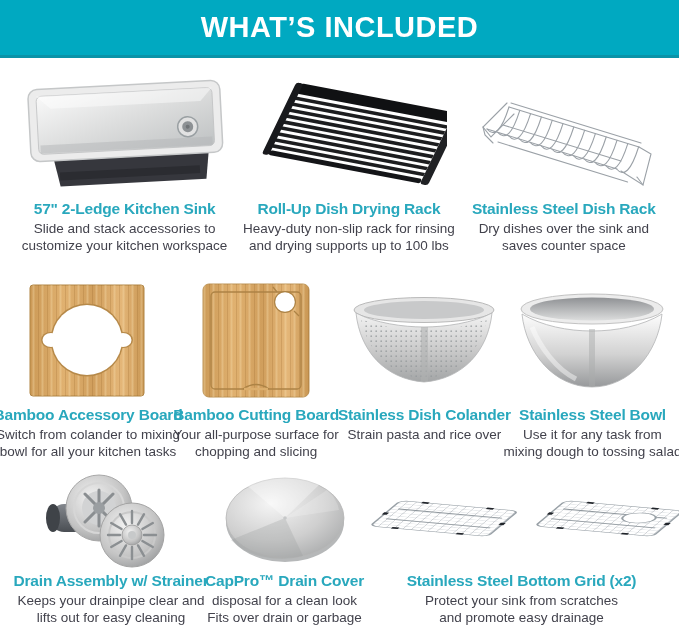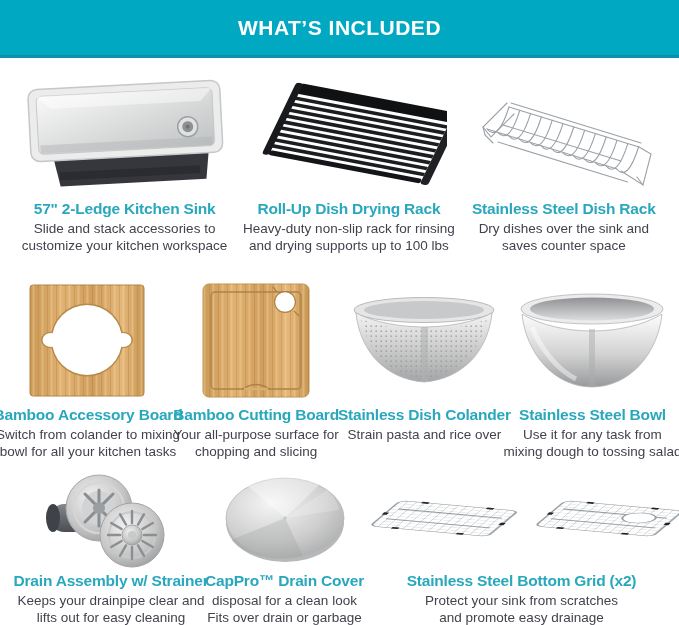--- a/index.html
+++ b/index.html
@@ -6,21 +6,21 @@
   body{
     width:679px;height:625px;overflow:hidden;background:#ffffff;
     font-family:"Liberation Sans", sans-serif;
     -webkit-font-smoothing:antialiased;
   }
   .header{
     height:55px;background:#00a9c1;border-bottom:3px solid #0a93a8;
     display:flex;align-items:center;justify-content:center;
   }
   .header-title{
-    color:#ffffff;font-size:21px;font-weight:bold;letter-spacing:0.5px;
+    color:#ffffff;font-size:29px;font-weight:bold;letter-spacing:0.5px;
   }
   .row{display:flex;justify-content:space-between;align-items:flex-start;}
   .row1{margin-top:14px;padding:0 8px;}
   .row2{margin-top:26px;padding:0 4px;}
   .row3{margin-top:8px;padding:0 17px;}
   .card{display:flex;flex-direction:column;align-items:center;text-align:center;}
   .img-box{display:flex;align-items:center;justify-content:center;}
   .row1 .img-box{height:124px;}
   .row2 .img-box{height:122px;}
   .row3 .img-box{height:100px;}

